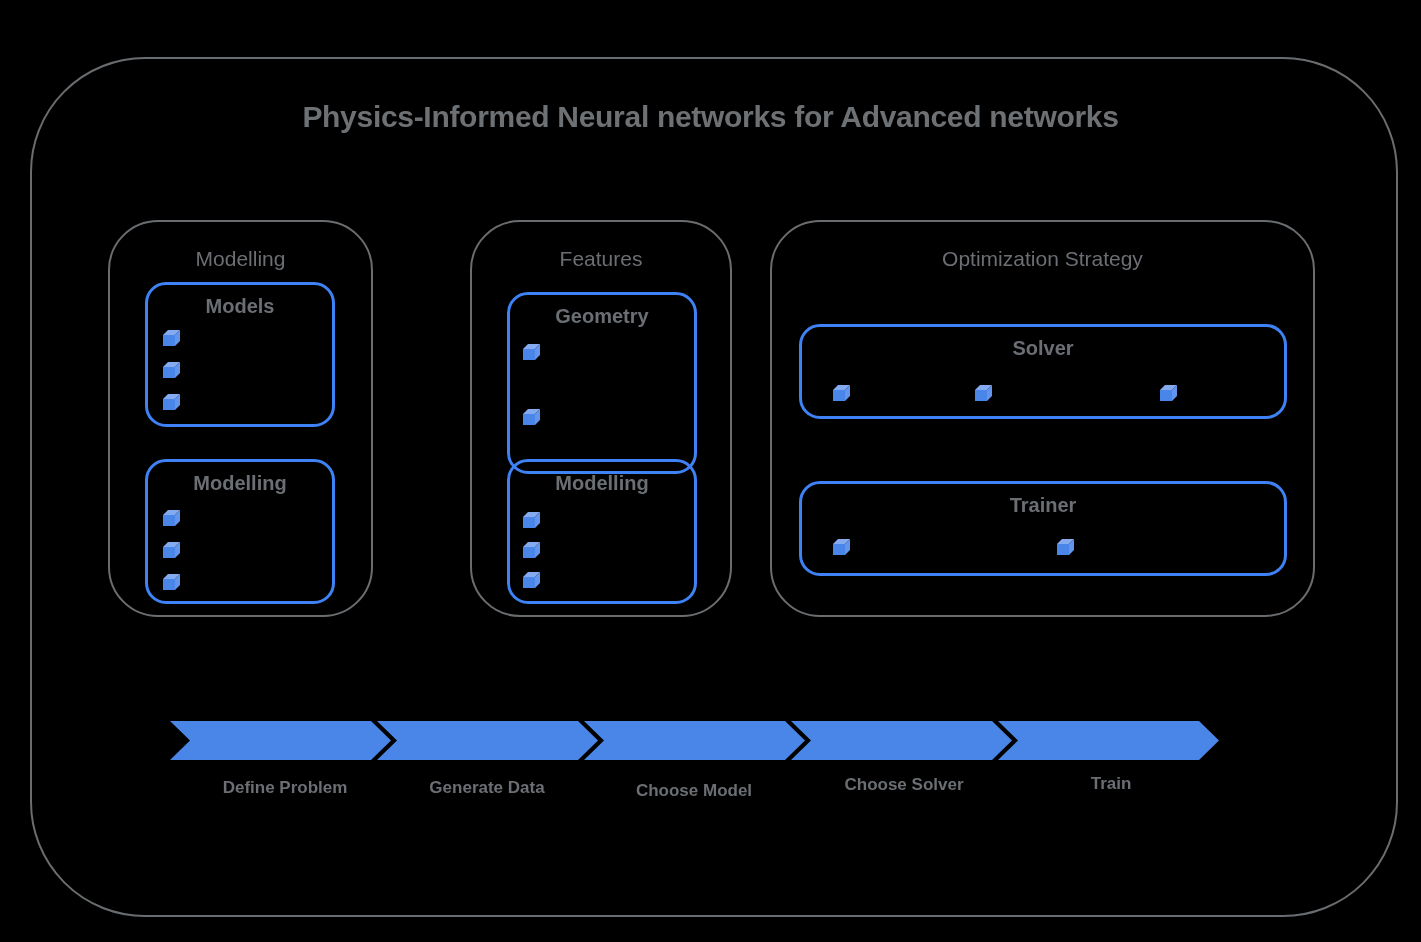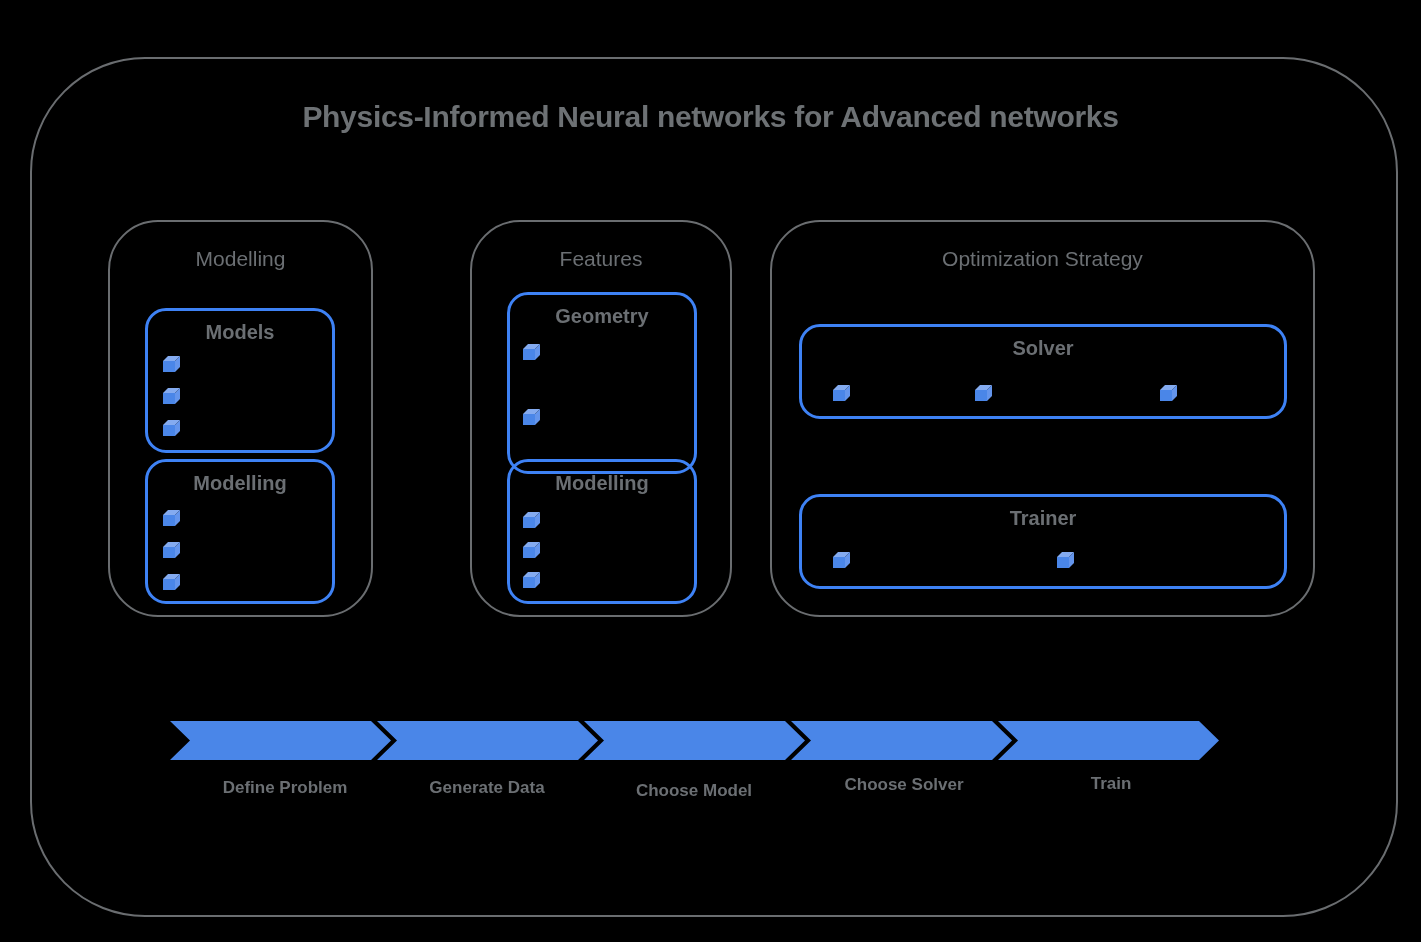--- a/index.html
+++ b/index.html
@@ -50,26 +50,26 @@
     font-size: 21px;
     font-weight: normal;
     color: var(--gray_text, #6b6f73);
   }
 
   .group {
     position: absolute;
     border: 3px solid var(--blue_border, #3e82f5);
     border-radius: 21px;
   }
-  .g-models    { left: 35px; top:  86px; width: 190px; height: 145px; }
+  .g-models    { left: 35px; top:  60px; width: 190px; height: 145px; }
   .g-problems  { left: 35px; top: 237px; width: 190px; height: 145px; }
   .g-geometry  { left: 35px; top:  70px; width: 190px; height: 182px; }
   .g-callbacks { left: 35px; top: 237px; width: 190px; height: 145px; }
   .g-solver    { left: 27px; top: 102px; width: 488px; height:  95px; }
-  .g-trainer   { left: 27px; top: 272px; width: 488px; height:  95px; }
+  .g-trainer   { left: 27px; top: 259px; width: 488px; height:  95px; }
 
   .group-title {
     position: absolute;
     left: 0; right: 0; top: 10px;
     text-align: center;
     font-size: 20px;
     font-weight: bold;
     color: var(--gray_text, #6b6f73);
   }
 

